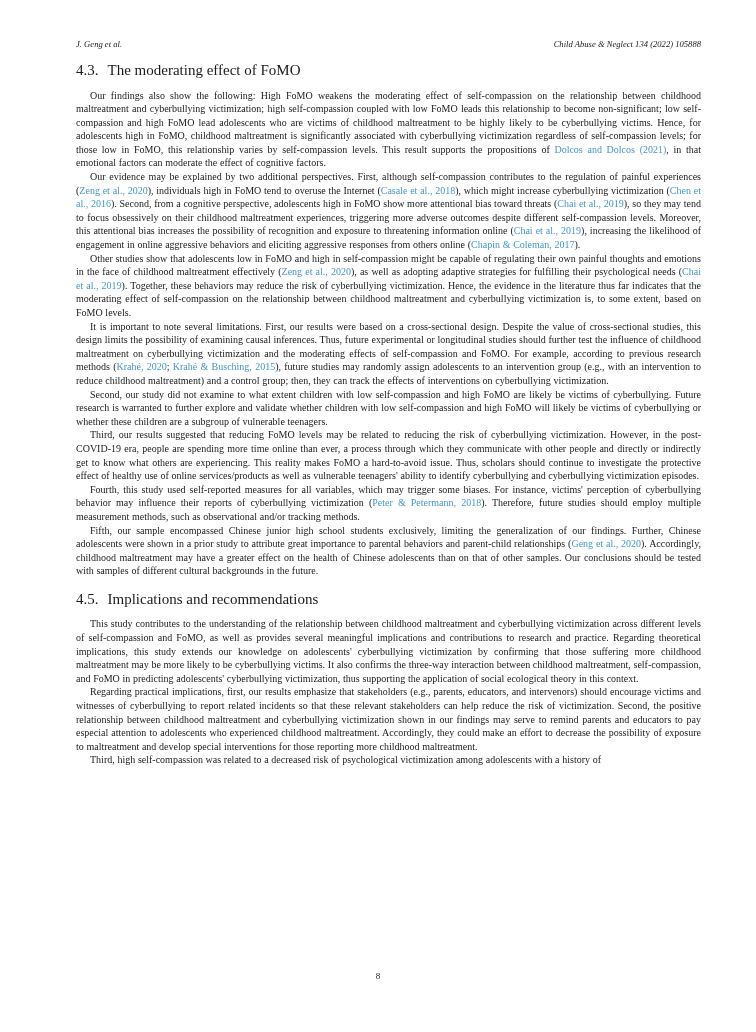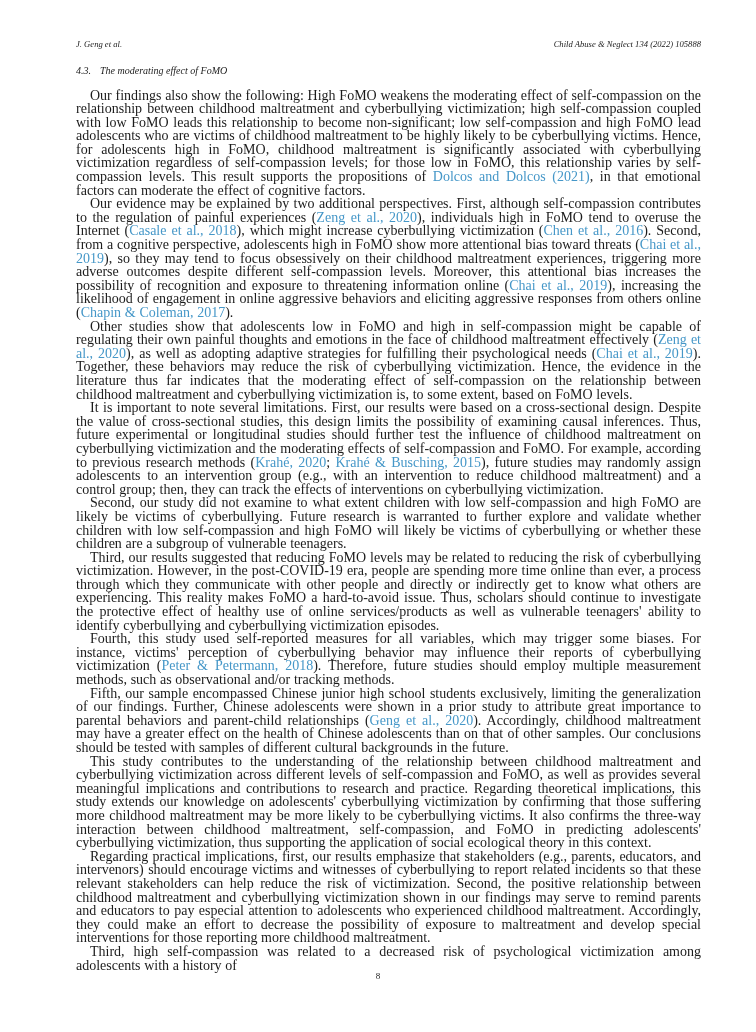--- a/index.html
+++ b/index.html
@@ -19,32 +19,31 @@
     display: flex;
     justify-content: space-between;
     align-items: baseline;
     font-style: italic;
     font-size: 8.6px;
     line-height: 10px;
     color: #1b1b1b;
   }
   .article-body { margin-top: 0; }
   .section-heading {
-    font-style: italic;
     font-weight: normal;
-    font-size: 10px;
+    font-size: 15px;
     line-height: 13px;
     margin: 15px 0 11.5px 0;
     color: var(--ink, #1b1b1b);
   }
   .section-heading .sec-num { margin-right: 9px; }
   .article-body p {
     margin: 0;
     text-align: justify;
-    font-size: 14px;
+    font-size: 10px;
     line-height: 13.6px;
     text-indent: 14px;
     word-spacing: 0.2px;
   }
   .cite { color: var(--cite, #4597c8); cursor: pointer; }
   .page-footer {
     position: absolute;
     left: 0;
     right: 0;
     top: 971px;
@@ -65,20 +64,21 @@
   <div class="article-body">
       <h2 class="section-heading"><span class="sec-num">4.3.</span><span>The moderating effect of FoMO</span></h2>
       <p><span>Our findings also show the following: High FoMO weakens the moderating effect of self-compassion on the relationship between childhood maltreatment and cyberbullying victimization; high self-compassion coupled with low FoMO leads this relationship to become non-significant; low self-compassion and high FoMO lead adolescents who are victims of childhood maltreatment to be highly likely to be cyberbullying victims. Hence, for adolescents high in FoMO, childhood maltreatment is significantly associated with cyberbullying victimization regardless of self-compassion levels; for those low in FoMO, this relationship varies by self-compassion levels. This result supports the propositions of </span><span class="cite">Dolcos and Dolcos (2021)</span><span>, in that emotional factors can moderate the effect of cognitive factors.</span></p>
       <p><span>Our evidence may be explained by two additional perspectives. First, although self-compassion contributes to the regulation of painful experiences (</span><span class="cite">Zeng et al., 2020</span><span>), individuals high in FoMO tend to overuse the Internet (</span><span class="cite">Casale et al., 2018</span><span>), which might increase cyberbullying victimization (</span><span class="cite">Chen et al., 2016</span><span>). Second, from a cognitive perspective, adolescents high in FoMO show more attentional bias toward threats (</span><span class="cite">Chai et al., 2019</span><span>), so they may tend to focus obsessively on their childhood maltreatment experiences, triggering more adverse outcomes despite different self-compassion levels. Moreover, this attentional bias increases the possibility of recognition and exposure to threatening information online (</span><span class="cite">Chai et al., 2019</span><span>), increasing the likelihood of engagement in online aggressive behaviors and eliciting aggressive responses from others online (</span><span class="cite">Chapin &amp; Coleman, 2017</span><span>).</span></p>
       <p><span>Other studies show that adolescents low in FoMO and high in self-compassion might be capable of regulating their own painful thoughts and emotions in the face of childhood maltreatment effectively (</span><span class="cite">Zeng et al., 2020</span><span>), as well as adopting adaptive strategies for fulfilling their psychological needs (</span><span class="cite">Chai et al., 2019</span><span>). Together, these behaviors may reduce the risk of cyberbullying victimization. Hence, the evidence in the literature thus far indicates that the moderating effect of self-compassion on the relationship between childhood maltreatment and cyberbullying victimization is, to some extent, based on FoMO levels.</span></p>
       <p><span>It is important to note several limitations. First, our results were based on a cross-sectional design. Despite the value of cross-sectional studies, this design limits the possibility of examining causal inferences. Thus, future experimental or longitudinal studies should further test the influence of childhood maltreatment on cyberbullying victimization and the moderating effects of self-compassion and FoMO. For example, according to previous research methods (</span><span class="cite">Krahé, 2020</span><span>; </span><span class="cite">Krahé &amp; Busching, 2015</span><span>), future studies may randomly assign adolescents to an intervention group (e.g., with an intervention to reduce childhood maltreatment) and a control group; then, they can track the effects of interventions on cyberbullying victimization.</span></p>
       <p><span>Second, our study did not examine to what extent children with low self-compassion and high FoMO are likely be victims of cyberbullying. Future research is warranted to further explore and validate whether children with low self-compassion and high FoMO will likely be victims of cyberbullying or whether these children are a subgroup of vulnerable teenagers.</span></p>
       <p><span>Third, our results suggested that reducing FoMO levels may be related to reducing the risk of cyberbullying victimization. However, in the post-COVID-19 era, people are spending more time online than ever, a process through which they communicate with other people and directly or indirectly get to know what others are experiencing. This reality makes FoMO a hard-to-avoid issue. Thus, scholars should continue to investigate the protective effect of healthy use of online services/products as well as vulnerable teenagers' ability to identify cyberbullying and cyberbullying victimization episodes.</span></p>
       <p><span>Fourth, this study used self-reported measures for all variables, which may trigger some biases. For instance, victims' perception of cyberbullying behavior may influence their reports of cyberbullying victimization (</span><span class="cite">Peter &amp; Petermann, 2018</span><span>). Therefore, future studies should employ multiple measurement methods, such as observational and/or tracking methods.</span></p>
       <p><span>Fifth, our sample encompassed Chinese junior high school students exclusively, limiting the generalization of our findings. Further, Chinese adolescents were shown in a prior study to attribute great importance to parental behaviors and parent-child relationships (</span><span class="cite">Geng et al., 2020</span><span>). Accordingly, childhood maltreatment may have a greater effect on the health of Chinese adolescents than on that of other samples. Our conclusions should be tested with samples of different cultural backgrounds in the future.</span></p>
+      <h2 class="section-heading"><span class="sec-num">4.5.</span><span>Implications and recommendations</span></h2>
       <p><span>This study contributes to the understanding of the relationship between childhood maltreatment and cyberbullying victimization across different levels of self-compassion and FoMO, as well as provides several meaningful implications and contributions to research and practice. Regarding theoretical implications, this study extends our knowledge on adolescents' cyberbullying victimization by confirming that those suffering more childhood maltreatment may be more likely to be cyberbullying victims. It also confirms the three-way interaction between childhood maltreatment, self-compassion, and FoMO in predicting adolescents' cyberbullying victimization, thus supporting the application of social ecological theory in this context.</span></p>
       <p><span>Regarding practical implications, first, our results emphasize that stakeholders (e.g., parents, educators, and intervenors) should encourage victims and witnesses of cyberbullying to report related incidents so that these relevant stakeholders can help reduce the risk of victimization. Second, the positive relationship between childhood maltreatment and cyberbullying victimization shown in our findings may serve to remind parents and educators to pay especial attention to adolescents who experienced childhood maltreatment. Accordingly, they could make an effort to decrease the possibility of exposure to maltreatment and develop special interventions for those reporting more childhood maltreatment.</span></p>
       <p><span>Third, high self-compassion was related to a decreased risk of psychological victimization among adolescents with a history of</span></p>
     </div>
 
   <div class="page-footer">
     <span>8</span>
   </div>
 </div>
 

